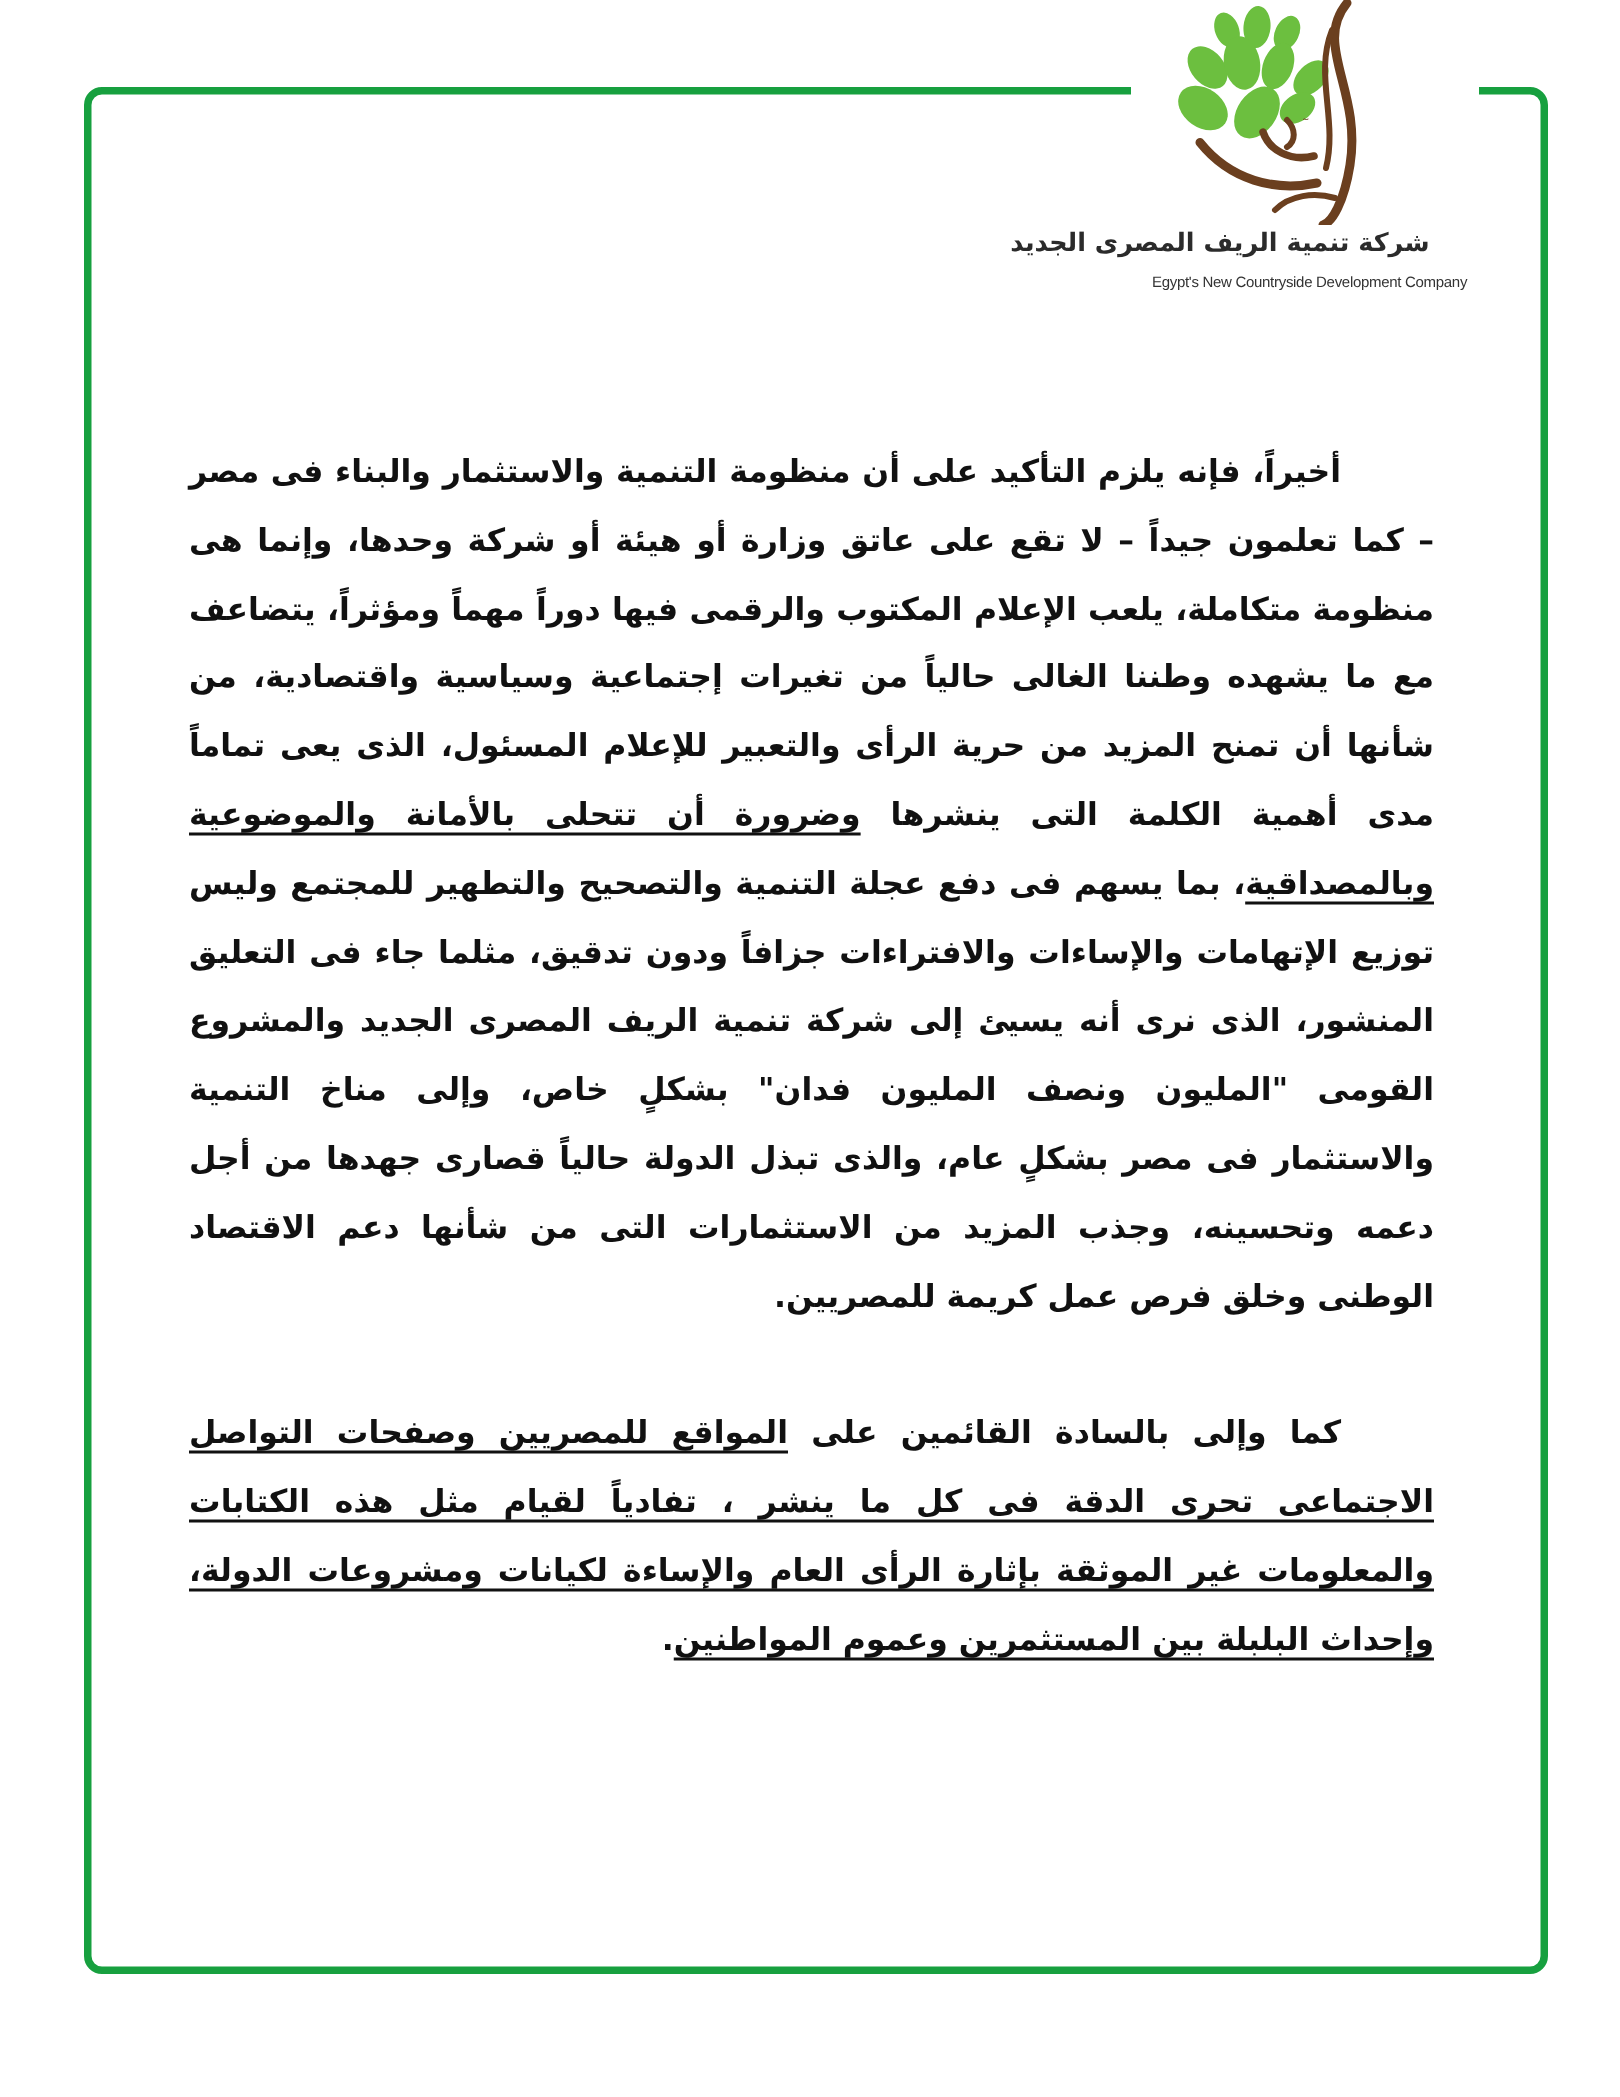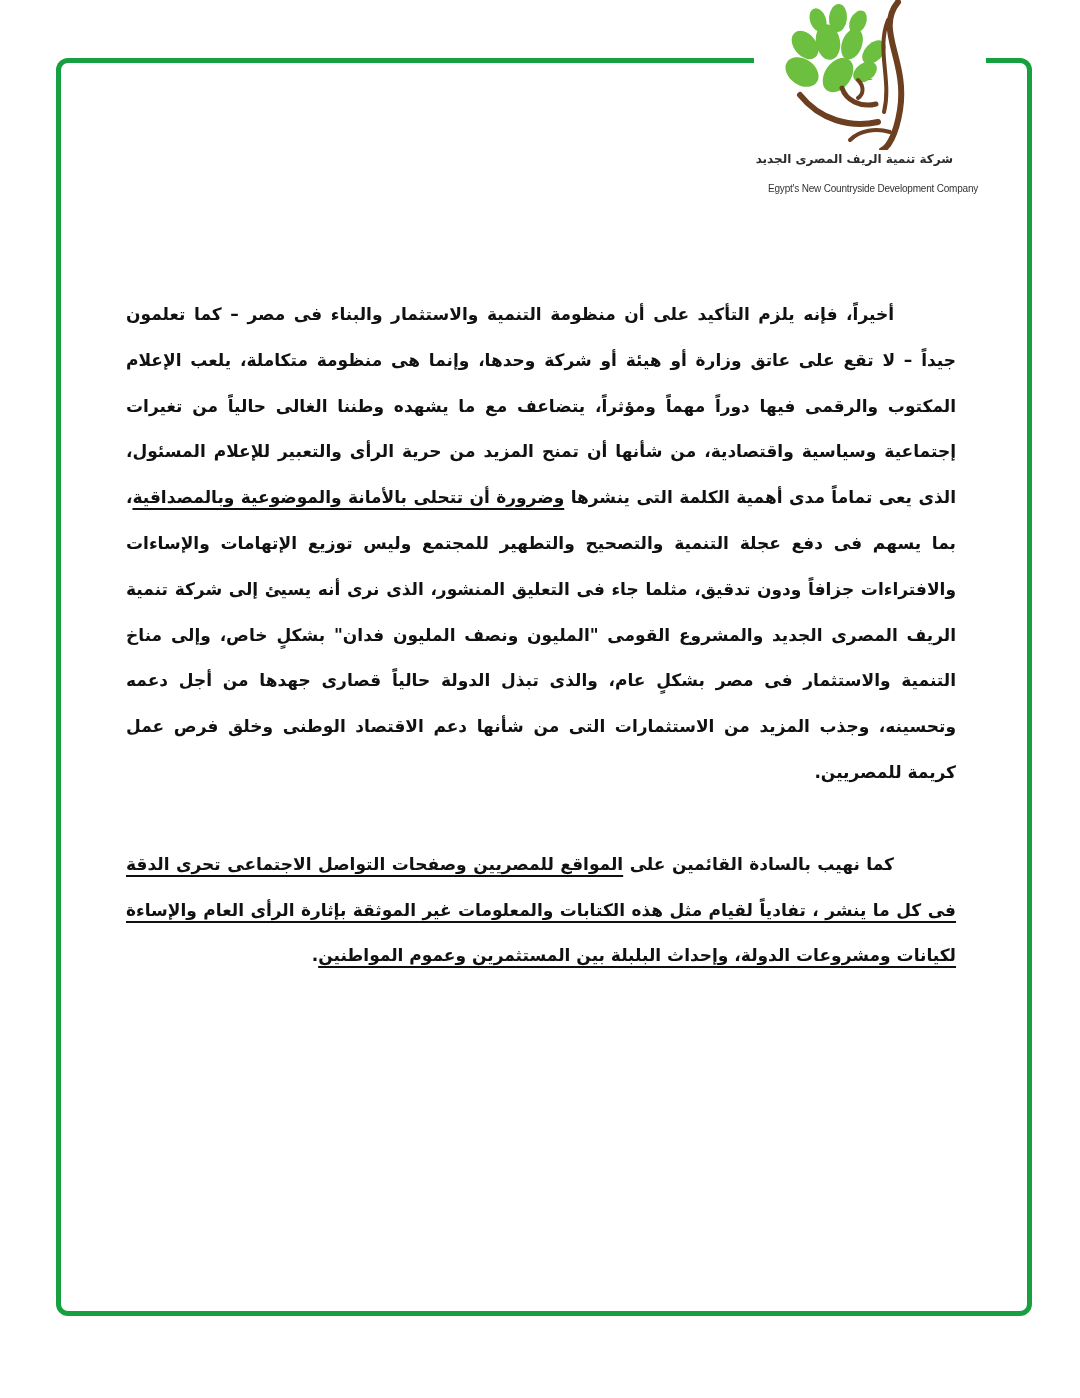--- a/index.html
+++ b/index.html
@@ -47,21 +47,21 @@
       position: absolute;
       left: 20px;
       top: 0;
       width: 130px;
       height: 150px;
     }
     .logo-ar {
       position: absolute;
       right: 52px;
       top: 152px;
-      font-size: 12px;
+      font-size: 17px;
       font-weight: bold;
       color: #2b2b2b;
       direction: rtl;
       white-space: nowrap;
       font-family: "DejaVu Sans", sans-serif;
     }
     .logo-en {
       position: absolute;
       left: 8px;
       top: 183px;
@@ -75,21 +75,21 @@
     
     .content {
       position: absolute;
       left: 126px;
       top: 292px;
       width: 830px;
       direction: rtl;
       text-align: justify;
       font-family: "DejaVu Sans", sans-serif;
       font-weight: bold;
-      font-size: 17px;
+      font-size: 21px;
       line-height: 45.8px;
       color: #111111;
     }
     .para {
       margin: 0;
       text-align-last: right;
     }
     .para-1 { text-indent: 62px; }
     .para-2 {
       margin-top: 46px;
@@ -135,15 +135,15 @@
   </svg>
   <div class="logo-ar">شركة تنمية الريف المصرى الجديد</div>
   <div class="logo-en">Egypt's New Countryside Development Company</div>
 </div>
 
 <div class="content">
   <p class="para para-1">
     <span>أخيراً، فإنه يلزم التأكيد على أن منظومة التنمية والاستثمار والبناء فى مصر – كما تعلمون جيداً – لا تقع على عاتق وزارة أو هيئة أو شركة وحدها، وإنما هى منظومة متكاملة، يلعب الإعلام المكتوب والرقمى فيها دوراً مهماً ومؤثراً، يتضاعف مع ما يشهده وطننا الغالى حالياً من تغيرات إجتماعية وسياسية واقتصادية، من شأنها أن تمنح المزيد من حرية الرأى والتعبير للإعلام المسئول، الذى يعى تماماً مدى أهمية الكلمة التى ينشرها </span><span class="ul">وضرورة أن تتحلى بالأمانة والموضوعية وبالمصداقية</span><span>، بما يسهم فى دفع عجلة التنمية والتصحيح والتطهير للمجتمع وليس توزيع الإتهامات والإساءات والافتراءات جزافاً ودون تدقيق، مثلما جاء فى التعليق المنشور، الذى نرى أنه يسيئ إلى شركة تنمية الريف المصرى الجديد والمشروع القومى "المليون ونصف المليون فدان" بشكلٍ خاص، وإلى مناخ التنمية والاستثمار فى مصر بشكلٍ عام، والذى تبذل الدولة حالياً قصارى جهدها من أجل دعمه وتحسينه، وجذب المزيد من الاستثمارات التى من شأنها دعم الاقتصاد الوطنى وخلق فرص عمل كريمة للمصريين.</span>
   </p>
   <p class="para para-2">
-    <span>كما نهيب بالسادة القائمين على </span><span class="ul">المواقع للمصريين وصفحات التواصل الاجتماعى تحرى الدقة فى كل ما ينشر ، تفادياً لقيام مثل هذه الكتابات والمعلومات غير الموثقة بإثارة الرأى العام والإساءة لكيانات ومشروعات الدولة، وإحداث البلبلة بين المستثمرين وعموم المواطنين</span><span>.</span>
+    <span>كما وإلى بالسادة القائمين على </span><span class="ul">المواقع للمصريين وصفحات التواصل الاجتماعى تحرى الدقة فى كل ما ينشر ، تفادياً لقيام مثل هذه الكتابات والمعلومات غير الموثقة بإثارة الرأى العام والإساءة لكيانات ومشروعات الدولة، وإحداث البلبلة بين المستثمرين وعموم المواطنين</span><span>.</span>
   </p>
 </div>
 
 </body></html>

